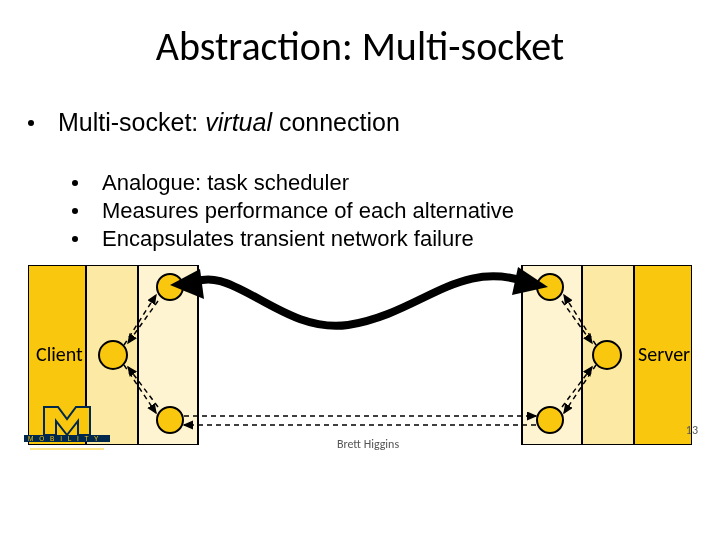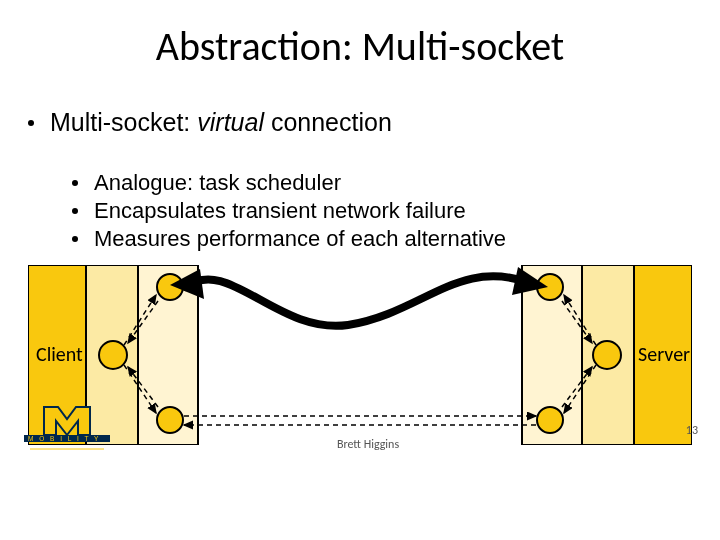--- a/index.html
+++ b/index.html
@@ -30,21 +30,21 @@
   .bullets {
     position: absolute;
     top: 108px;
     left: 28px;
     right: 28px;
     font-size: 25px;
   }
   .b1-row {
     display: flex;
     align-items: flex-start;
-    gap: 16px;
+    gap: 24px;
     margin-bottom: 10px;
   }
   .dot {
     width: 6px;
     height: 6px;
     border-radius: 50%;
     background: #000;
     margin-top: 12px;
     flex: 0 0 6px;
   }
@@ -104,25 +104,25 @@
         <span>Multi-socket: </span><span class="italic">virtual</span><span> connection</span>
       </div>
     </div>
     <div class="sub">
       <div class="b1-row">
         <div class="dot"></div>
         <div>Analogue: task scheduler</div>
       </div>
       <div class="b1-row">
         <div class="dot"></div>
-        <div>Encapsulates transient network failure</div>
+        <div>Measures performance of each alternative</div>
       </div>
       <div class="b1-row">
         <div class="dot"></div>
-        <div>Measures performance of each alternative</div>
+        <div>Encapsulates transient network failure</div>
       </div>
     </div>
   </div>
 
   <svg class="diagram" viewBox="0 0 664 180">
     <defs>
       <marker id="ah" markerWidth="8" markerHeight="8" refX="6" refY="3" orient="auto">
         <path d="M0,0 L7,3 L0,6 Z" fill="#000"></path>
       </marker>
     </defs>

